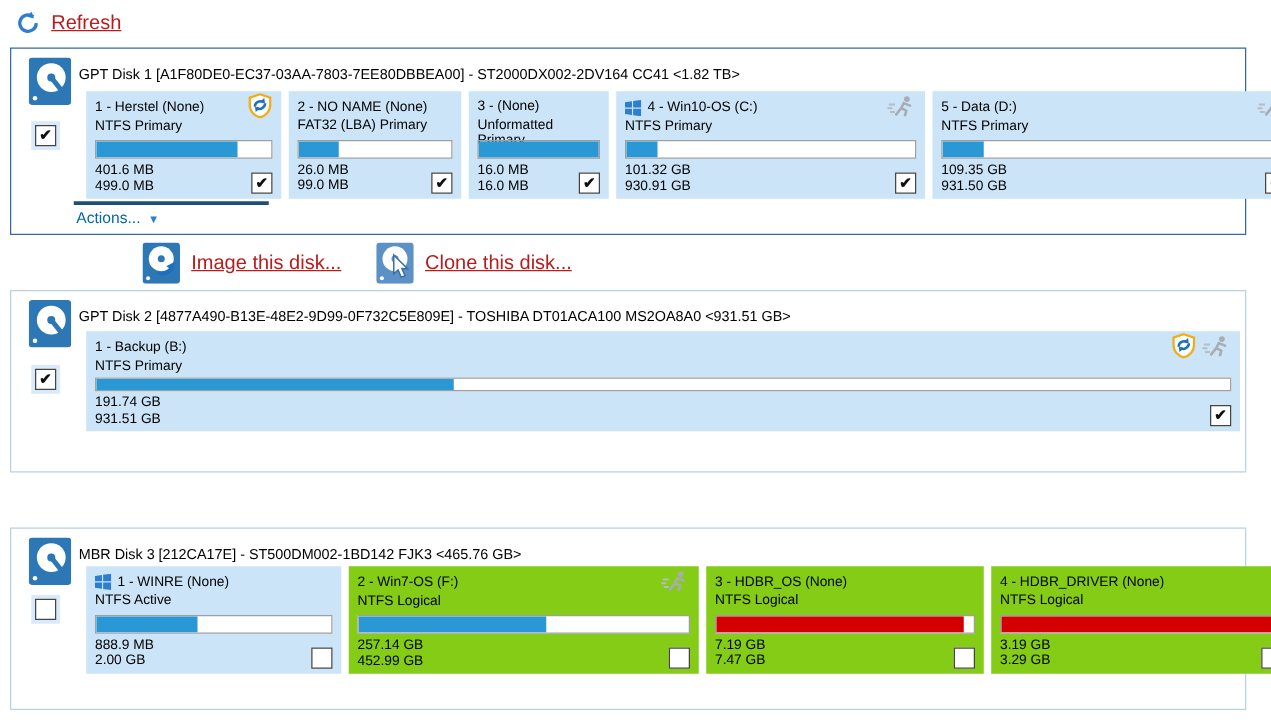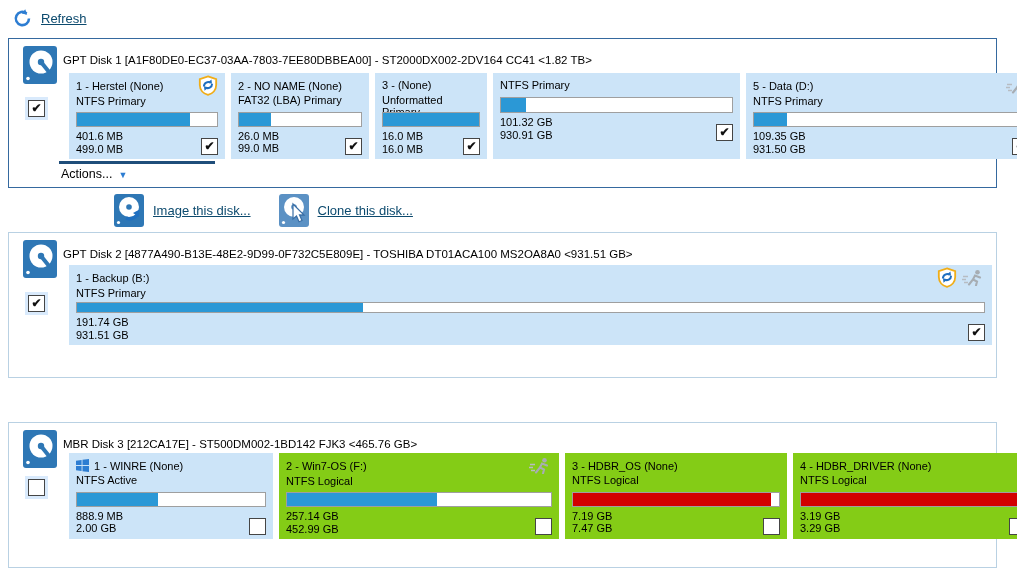--- a/index.html
+++ b/index.html
@@ -1,21 +1,21 @@
 <!DOCTYPE html>
 <html><head>
 <meta charset="utf-8">
 <style>
   html,body{margin:0;padding:0;}
   body{
     width:1017px;height:582px;position:relative;background:#ffffff;
     font-family:"Liberation Sans",sans-serif;color:#000;overflow:hidden;
     -webkit-font-smoothing:antialiased;
   }
-  .link{color:#0c4a6e;text-decoration:underline;font-size:13px;cursor:pointer;text-align:center;}
+  .link{color:#b91c1c;text-decoration:underline;font-size:16px;cursor:pointer;text-align:center;}
   
   .refresh-bar{position:absolute;left:12px;top:8px;display:flex;align-items:center;gap:8px;}
   
   .panel{position:absolute;left:8px;width:989px;background:#fff;border:1px solid #b9d1e3;box-sizing:border-box;}
   .panel.selected{border:1px solid #35699f;}
   .disk-icon{position:absolute;left:14px;top:7px;width:34px;height:38px;}
   .disk-title{position:absolute;left:54px;top:15px;font-size:11.5px;white-space:nowrap;}
   .checkbox{width:15px;height:15px;background:#fff;border:1px solid #454545;box-sizing:content-box;
     display:inline-flex;align-items:center;justify-content:center;font-size:12px;line-height:1;color:#101010;cursor:pointer;flex:0 0 auto;}
   .checkbox.on::after{content:"\2714";font-weight:bold;margin-top:-1px;}
@@ -27,21 +27,21 @@
   .p-head{display:flex;align-items:center;gap:5px;height:16px;}
   .p-name{white-space:nowrap;overflow:hidden;}
   .badges{margin-left:auto;display:flex;align-items:center;gap:4px;}
   .p-fs{height:15px;margin-top:1px;}
   .p-bar{margin-top:3px;height:14px;border:1px solid #9f9f9f;background:#fff;overflow:hidden;}
   .p-bar .fill{height:100%;}
   .p-foot{display:flex;margin-top:3px;align-items:flex-end;}
   .p-sizes{line-height:12.5px;}
   .p-foot .checkbox{margin-left:auto;}
   .selection-underline{position:absolute;left:50px;top:122px;width:156px;height:0;border-bottom:3px solid #1f4e7a;}
-  .actions{position:absolute;left:52px;top:128px;font-size:12.5px;color:#000000;cursor:pointer;display:flex;align-items:center;gap:6px;}
+  .actions{position:absolute;left:52px;top:128px;font-size:12.5px;color:#0369a1;cursor:pointer;display:flex;align-items:center;gap:6px;}
   .actions .tri::after{content:"\25BC";font-size:9px;color:#2d7dd2;}
   
   .disk-link-row{position:absolute;top:194px;left:20px;display:flex;align-items:center;gap:28px;}
   .disk-link{display:flex;align-items:center;gap:9px;}
   .small-disk{width:30px;height:33px;}
   
   .pcard.wide{height:80px;}
 </style>
 </head>
 <body>
@@ -127,20 +127,37 @@
       <div class="p-foot">
         <div class="p-sizes">
           <div>16.0 MB</div>
           <div>16.0 MB</div>
         </div>
         <span class="checkbox on"></span>
       </div>
     </div>
 
     <div class="pcard blue" style="width:247px;">
+      <div class="p-head">
+        <span style="display:inline-flex;">
+          <svg width="13" height="13" viewBox="0 0 14 14">
+              <path fill="#2d7dd2" d="M0 2 L6 1.1 V6.5 H0 Z M7 .9 L14 0 V6.5 H7 Z M0 7.5 H6 V12.9 L0 12 Z M7 7.5 H14 V14 L7 13.1 Z"></path>
+            </svg>
+        </span>
+        <span class="p-name">4 - Win10-OS (C:)</span>
+        <span class="badges">
+            <span>
+          <svg width="24" height="17" viewBox="0 0 24 17">
+            <circle cx="16.5" cy="3.2" r="2.3" fill="#a7adb3"></circle>
+            <path d="M8 15.5 L12 10.5 L14 6.5 L19 8.5 M12 10.5 L16 12.5 L15 16.5" stroke="#a7adb3" stroke-width="2.1" fill="none" stroke-linecap="round"></path>
+            <path d="M2 7.5 h5 M1 10.5 h4 M3 13.5 h4" stroke="#b7bcc2" stroke-width="1.6"></path>
+          </svg>
+        </span>
+          </span>
+      </div>
       <div class="p-fs">NTFS Primary</div>
       <div class="p-bar">
         <div class="fill" style="width: 11%; background: rgb(43, 152, 214);"></div>
       </div>
       <div class="p-foot">
         <div class="p-sizes">
           <div>101.32 GB</div>
           <div>930.91 GB</div>
         </div>
         <span class="checkbox on"></span>

